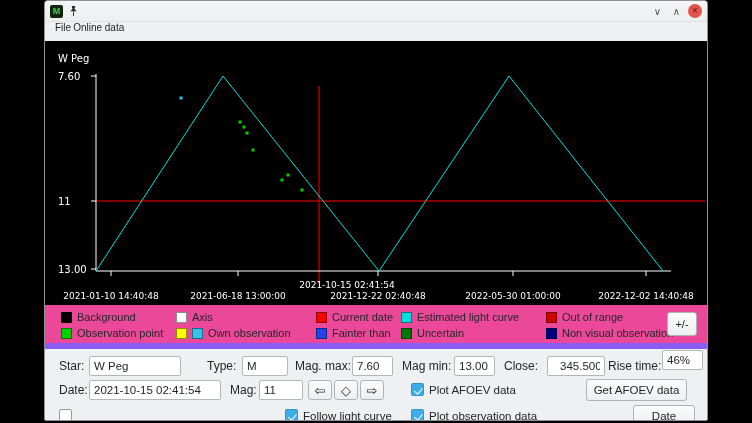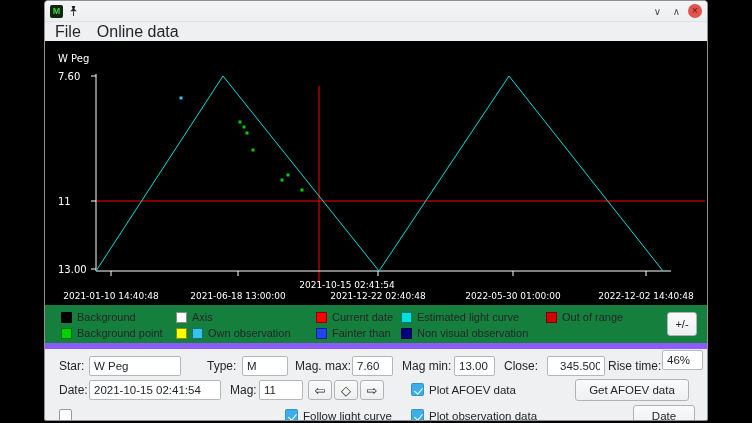--- a/index.html
+++ b/index.html
@@ -14,27 +14,27 @@
   .app-icon{width:13px;height:13px;background:#10240f;border-radius:2px;color:#43d243;
             font-size:9px;font-weight:bold;display:flex;align-items:center;justify-content:center}
   .pin-icon{display:flex;align-items:center}
   .tb-title{position:absolute;left:0;right:0;text-align:center;font-size:11.5px;color:#232629}
   .tb-right{margin-left:auto;display:flex;align-items:center;gap:4px;z-index:2}
   .tb-btn{width:15px;height:15px;font-size:10px;color:#4d4d4d;display:flex;align-items:center;
           justify-content:center;cursor:default}
   .tb-close{width:14px;height:14px;border-radius:50%;background:#e0544c;color:#5c1410;font-size:10px;
             display:flex;align-items:center;justify-content:center;line-height:1}
   
-  .menubar{height:19px;display:flex;align-items:center;padding:0 10px;gap:16px;font-size:16px;color:#232629}
+  .menubar{height:19px;display:flex;padding:0 10px;gap:2px;font-size:10px;color:#232629}
   
   .plot{position:relative;height:264px;background:#000}
   #plot-svg{display:block}
   #plot-svg text{font-family:"DejaVu Sans",sans-serif}
   
-  .legend{position:relative;height:38px;background:#15803d;padding:5px 0 0 16px;box-sizing:border-box}
+  .legend{position:relative;height:38px;background:#ec4899;padding:5px 0 0 16px;box-sizing:border-box}
   .lg-row{display:flex;height:14px;align-items:center;margin-bottom:2px}
   .lg-cell{display:flex;align-items:center;gap:5px;font-size:11px;color:#232629;white-space:nowrap}
   .c1{width:115px}.c2{width:140px}.c3{width:85px}.c4{width:145px}.c5{flex:1}
   .sw{width:11px;height:11px;border:1px solid rgba(0,0,0,.45);box-sizing:border-box;flex:none}
   .pm-btn{position:absolute;right:10px;top:7px;width:30px;height:24px;box-sizing:border-box;
           border:1px solid #b0b3b6;border-radius:3px;background:linear-gradient(#fbfbfb,#eeeff0);
           font-size:11px;color:#232629;display:flex;align-items:center;justify-content:center}
   
   .formpanel{position:relative;height:80px;border-top:6px solid #8b5cf6;font-size:12px;color:#232629}
   .lbl{position:absolute;line-height:20px;white-space:nowrap}
@@ -133,30 +133,34 @@
         <span>Estimated light curve</span>
       </div>
       <div class="lg-cell c5">
         <span class="sw" style="background: rgb(212, 0, 0);"></span>
         <span>Out of range</span>
       </div>
     </div>
     <div class="lg-row">
       <div class="lg-cell c1">
         <span class="sw" style="background: rgb(0, 210, 0);"></span>
-        <span>Background point</span>
+        <span>Observation point</span>
       </div>
       <div class="lg-cell c2">
         <span class="sw" style="background: rgb(255, 255, 0);"></span>
         <span class="sw" style="background: rgb(53, 195, 234);"></span>
         <span>Own observation</span>
       </div>
       <div class="lg-cell c3">
         <span class="sw" style="background: rgb(34, 68, 238);"></span>
         <span>Fainter than</span>
+      </div>
+      <div class="lg-cell c4">
+        <span class="sw" style="background: rgb(0, 119, 0);"></span>
+        <span>Uncertain</span>
       </div>
       <div class="lg-cell c5">
         <span class="sw" style="background: rgb(0, 0, 128);"></span>
         <span>Non visual observation</span>
       </div>
     </div>
     <button class="pm-btn">+/-</button>
   </div>
 
   <div class="formpanel">
@@ -176,21 +180,21 @@
 
     <span class="lbl" style="left:14px;top:31px">Date:</span>
     <input class="field" style="left: 44px; top: 31px; width: 132px;" readonly="" value="2021-10-15 02:41:54">
     <span class="lbl" style="left:185px;top:31px">Mag:</span>
     <input class="field" style="left: 214px; top: 31px; width: 44px;" readonly="" value="11">
     <button class="btn navbtn" style="left:263px;top:31px">⇦</button>
     <button class="btn navbtn" style="left:289px;top:31px">◇</button>
     <button class="btn navbtn" style="left:315px;top:31px">⇨</button>
     <span class="cb checked" style="left: 366px; top: 34px; background: rgb(61, 174, 233);"></span>
     <span class="cb-label" style="left:384px;top:31px">Plot AFOEV data</span>
-    <button class="btn" style="left:530px;top:30px;width:114px;height:22px">Get AFOEV data</button>
+    <button class="btn" style="left:541px;top:30px;width:101px;height:22px">Get AFOEV data</button>
 
     <span class="cb" style="left: 14px; top: 60px; background: rgb(255, 255, 255);"></span>
     <span class="cb checked" style="left: 240px; top: 60px; background: rgb(61, 174, 233);"></span>
     <span class="cb-label" style="left:258px;top:57px">Follow light curve</span>
     <span class="cb checked" style="left: 366px; top: 60px; background: rgb(61, 174, 233);"></span>
     <span class="cb-label" style="left:384px;top:57px">Plot observation data</span>
     <button class="btn" style="left:588px;top:56px;width:62px;height:22px">Date</button>
   </div>
 
 </div>

